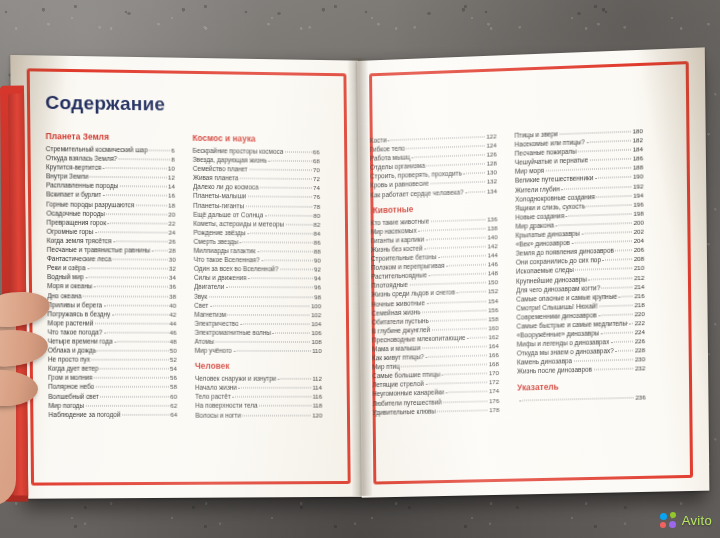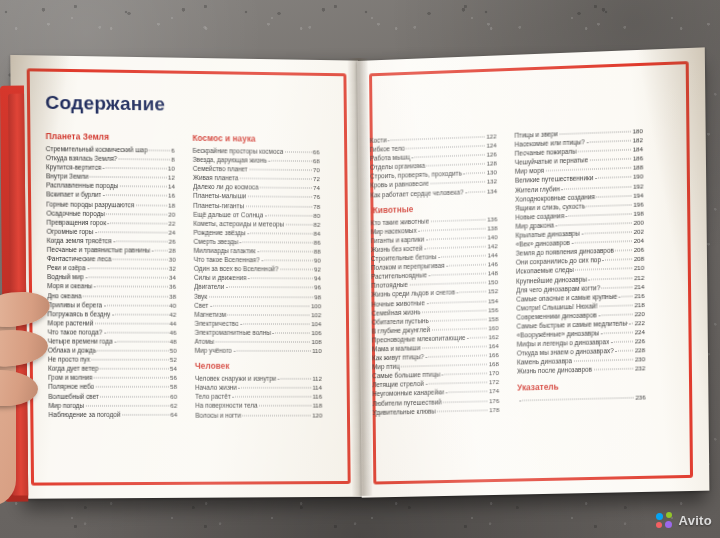--- a/index.html
+++ b/index.html
@@ -230,22 +230,22 @@
   }
   .avito .logo i {
     position: absolute; border-radius: 50%; display:block;
   }
   .avito .logo .c1 { width: 7px; height: 7px; left: 0; top: 1px;  background:#0af; }
   .avito .logo .c2 { width: 6px; height: 6px; left: 10px; top: 0;  background:#97cf26; }
   .avito .logo .c3 { width: 6px; height: 6px; left: 0;  top: 10px; background:#ff6163; }
   .avito .logo .c4 { width: 7px; height: 7px; left: 9px; top: 9px;  background:#a169f7; }
   .avito .wm {
     font-size: 13px;
-    font-weight: bold;
-    color: #e5e5e5;
+    font-weight: normal;
+    color: #bef264;
     text-shadow: 0 1px 2px rgba(0,0,0,.5);
     letter-spacing: .3px;
   }
 </style>
 </head>
 <body>
 
 <div class="shot">
   <div class="desk"></div>
 

